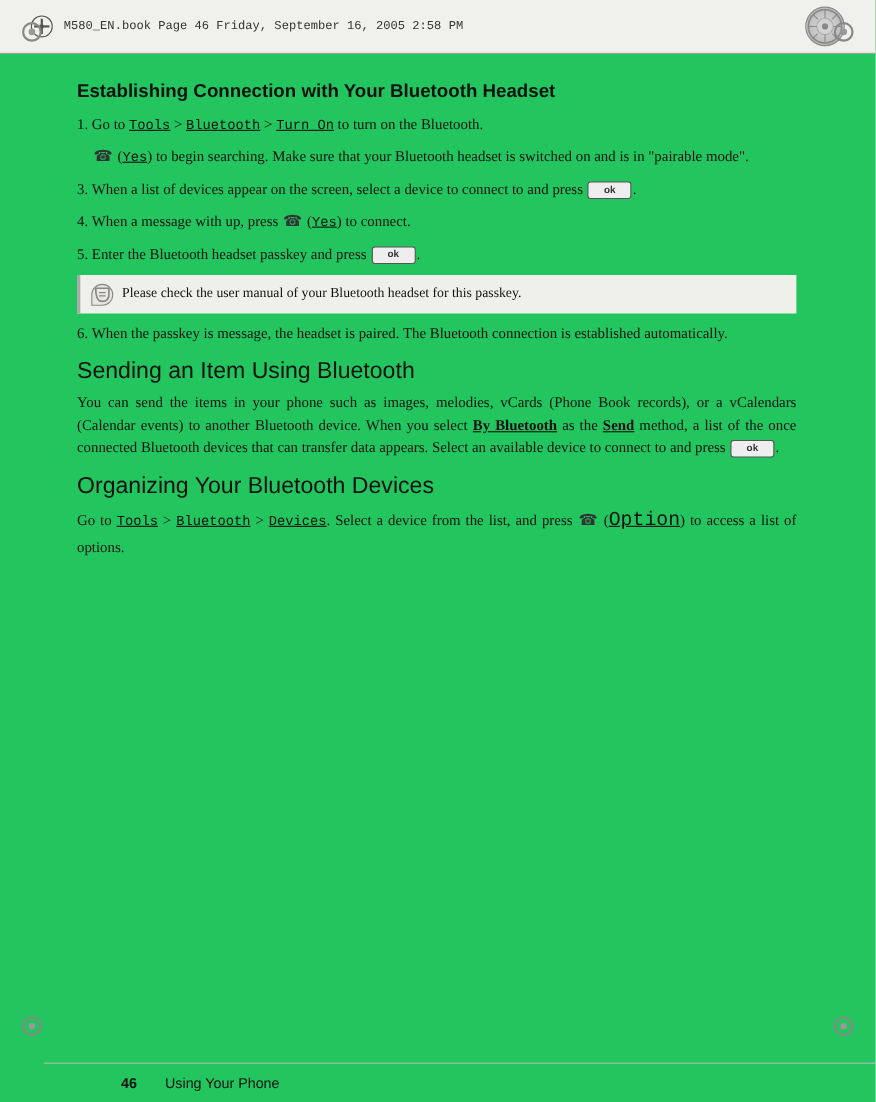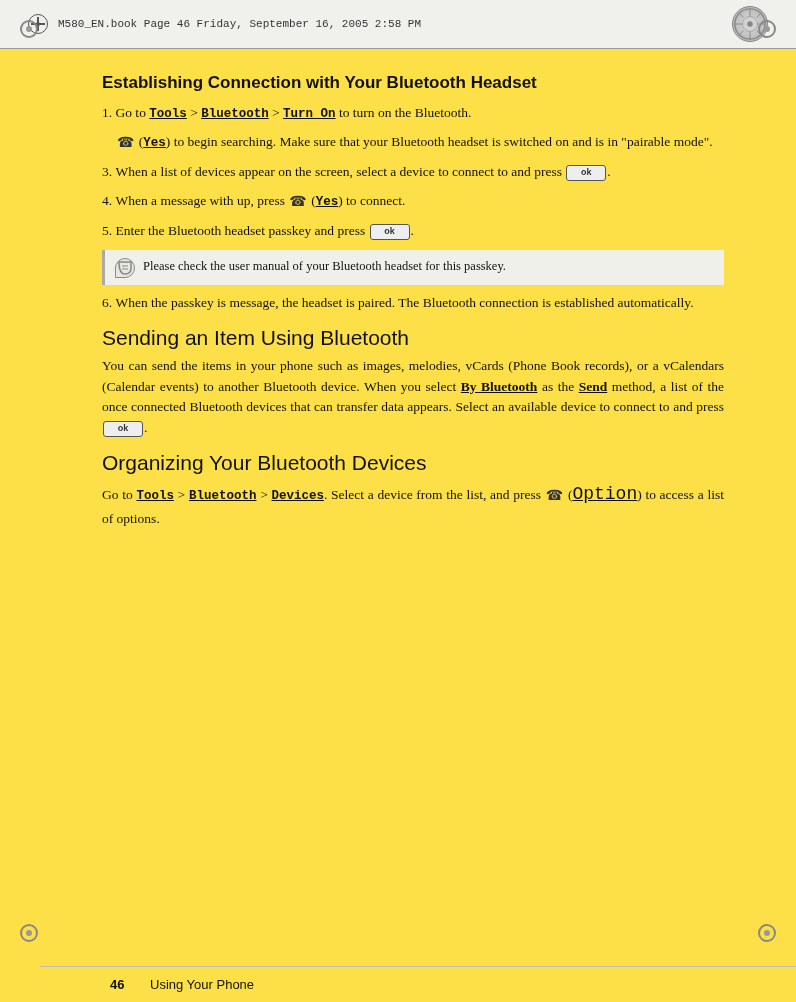--- a/index.html
+++ b/index.html
@@ -10,21 +10,21 @@
       background: #f5f5f0;
       font-family: Georgia, 'Times New Roman', serif;
       font-size: 14px;
       color: #111;
       overflow: hidden;
     }
 
     .page {
       width: 796px;
       height: 1002px;
-      background: #fde047;
+      background: #22c55e;
       position: relative;
       display: flex;
       flex-direction: column;
     }
 
     
     .header-bar {
       width: 100%;
       border-bottom: 1px solid #999;
       padding: 6px 28px;
@@ -100,21 +100,20 @@
       justify-content: center;
       position: relative;
       overflow: hidden;
     }
 
     
     .main-content {
       flex: 1;
       padding: 24px 72px 20px 70px;
       position: relative;
-      margin-left: 32px;
     }
 
     
     .deco-corner {
       position: absolute;
     }
 
     .deco-tl { top: 20px; left: 20px; }
     .deco-tr { top: 20px; right: 20px; }
     .deco-bl { bottom: 60px; left: 20px; }
@@ -169,21 +168,21 @@
       color: #111;
     }
 
     .numbered-item .num {
       font-family: Georgia, serif;
     }
 
     .mono {
       font-family: 'Courier New', monospace;
       font-size: 12.5px;
-      font-weight: bold;
+      font-weight: normal;
       text-decoration: underline;
       text-decoration-style: solid;
     }
 
     .bold-underline {
       font-weight: bold;
       text-decoration: underline;
     }
 
     

